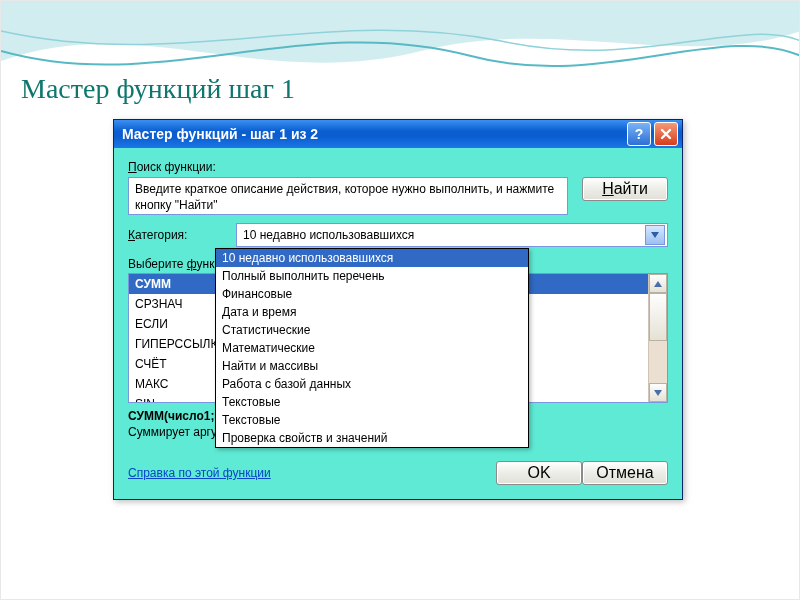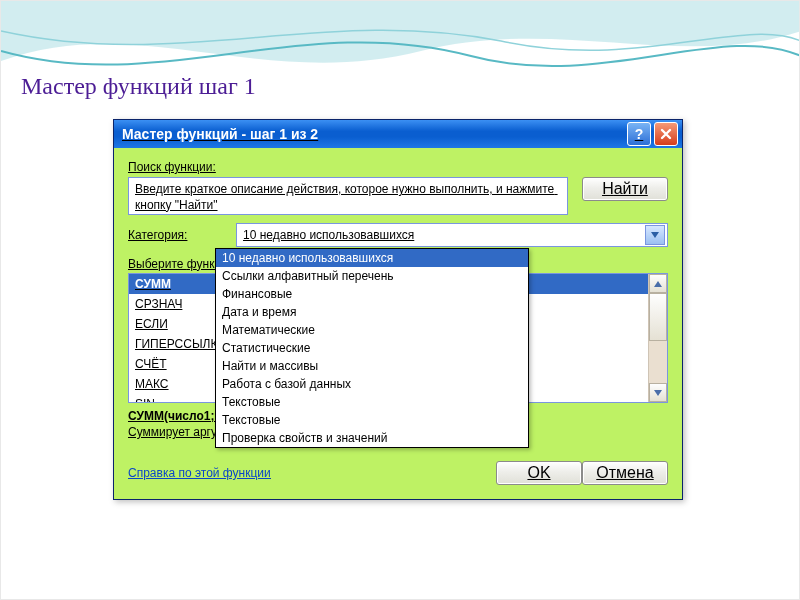--- a/index.html
+++ b/index.html
@@ -17,35 +17,34 @@
   .bg-wave {
     position: absolute;
     top: 0; left: 0;
     width: 800px; height: 90px;
     z-index: 0;
   }
   .slide-title {
     position: absolute;
     left: 20px;
     top: 72px;
-    font-size: 24px;
-    color: #4c1d95;
+    font-size: 28px;
+    color: #0f766e;
     font-family: Georgia, 'Times New Roman', serif;
     z-index: 2;
   }
   .dialog {
     position: absolute;
     left: 112px;
     top: 118px;
     width: 568px;
-    background: #bef264;
+    background: #5eead4;
     border: 1px solid #0a246a;
     box-shadow: 2px 2px 6px rgba(0,0,0,0.25);
     z-index: 3;
-    text-decoration: underline;
   }
   .titlebar {
     height: 28px;
     background: linear-gradient(to bottom,#3b90f3 0%,#0a5ed0 40%,#0a5ed0 60%,#1d77e6 100%);
     display: flex;
     align-items: center;
     color: #fff;
     font-weight: bold;
     font-size: 14px;
     padding: 0 4px 0 8px;
@@ -247,25 +246,25 @@
     <div class="desc">Суммирует аргументы.</div>
 
     <div class="footer">
       <a href="#" class="helplink" style="margin-right:auto">Справка по этой функции</a>
       <button class="btn">OK</button>
       <button class="btn">Отмена</button>
     </div>
 
     <div class="dropdown">
       <div class="opt sel">10 недавно использовавшихся</div>
-      <div class="opt">Ссылки алфавитный перечень</div>
+      <div class="opt">Полный выполнить перечень</div>
       <div class="opt">Финансовые</div>
       <div class="opt">Дата и время</div>
+      <div class="opt">Статистические</div>
       <div class="opt">Математические</div>
-      <div class="opt">Статистические</div>
       <div class="opt">Найти и массивы</div>
       <div class="opt">Работа с базой данных</div>
       <div class="opt">Текстовые</div>
       <div class="opt">Текстовые</div>
       <div class="opt">Проверка свойств и значений</div>
     </div>
 
   </div>
 </div>
 

